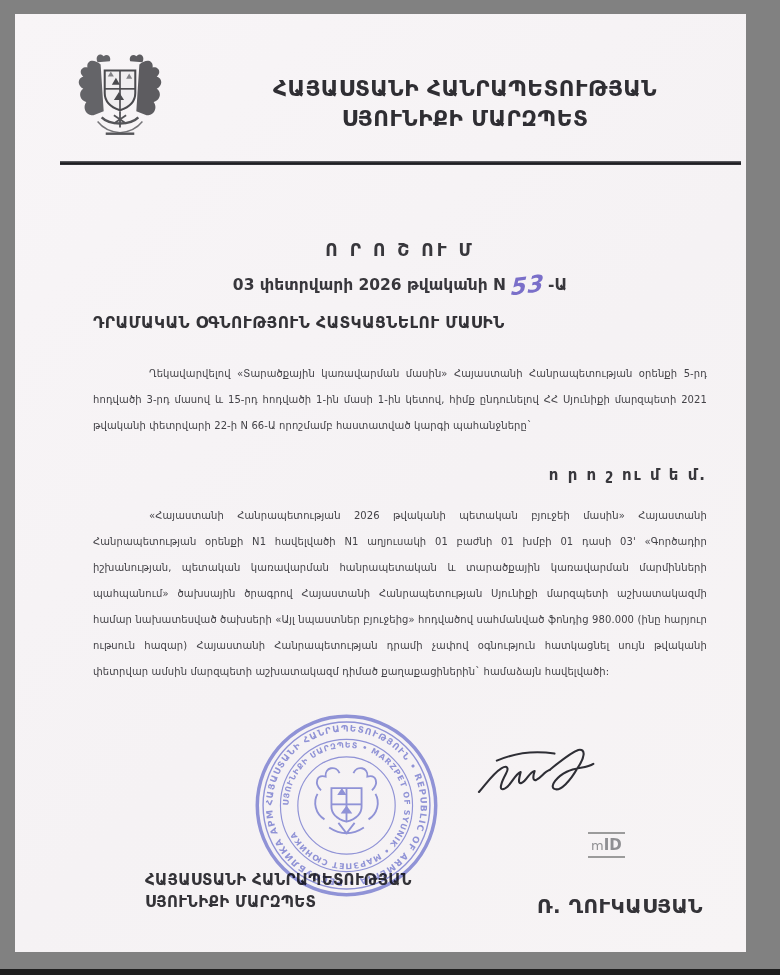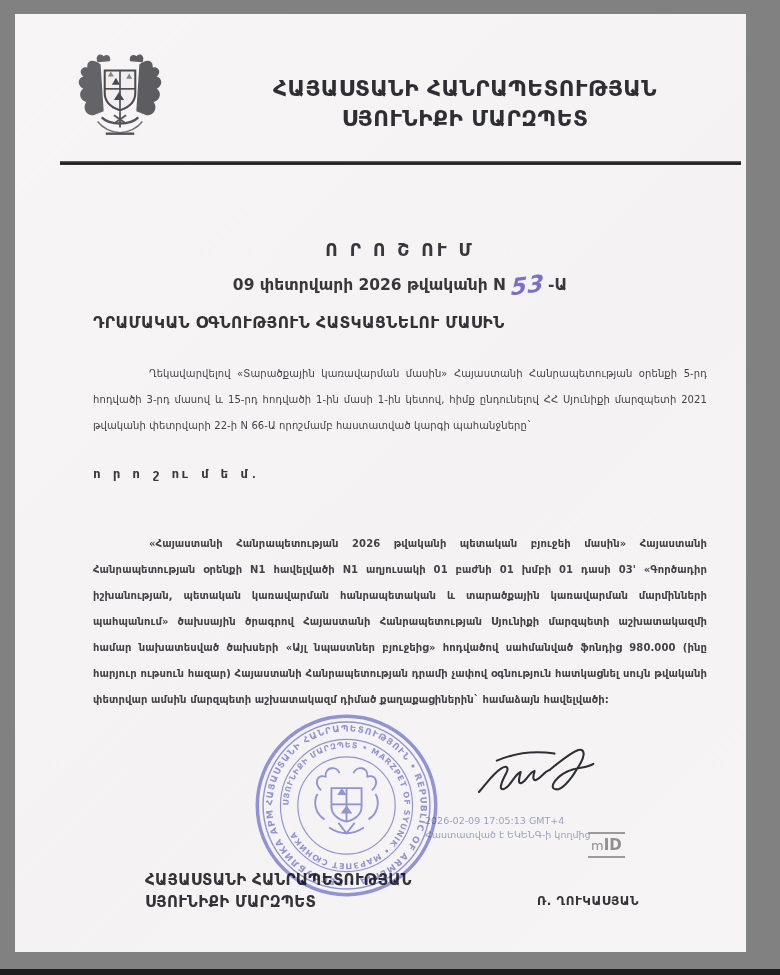--- a/index.html
+++ b/index.html
@@ -64,24 +64,24 @@
   
   .para {
     position:absolute; left:0; right:0;
     font-size:10px; line-height:26px;
     text-align:justify; color:#434247;
     letter-spacing:0.1px;
   }
   .para.p1 { top:347px; text-indent:56px; }
   .decide-line {
     position:absolute; left:0; right:0; top:452px;
-    text-align:left; font-weight:bold; font-size:13px;
-    letter-spacing:2px; color:#38373c;font-family:Liberation Mono, monospace;
-  }
-  .para.p2 { top:517px; text-indent:56px;font-weight:bold; }
+    text-align:right; font-weight:bold; font-size:15px;
+    letter-spacing:2px; color:#38373c;
+  }
+  .para.p2 { top:489px; text-indent:56px; }
   
   .stamp {
     position:absolute; left:233px; top:693px; width:197px; height:197px;
     mix-blend-mode:multiply; opacity:0.88; z-index:2;
   }
   .autograph {
     position:absolute; left:455px; top:728px; width:130px; height:68px;
   }
   .validation {
     position:absolute; left:410px; top:800px; width:170px;
@@ -95,21 +95,21 @@
   }
   .mid-logo .m { font-weight:normal; font-size:13px; }
   
   .signer-title {
     position:absolute; left:130px; top:855px;
     font-weight:bold; font-size:15px; line-height:22px;
     letter-spacing:0.3px; color:#343338;
   }
   .signer-name {
     position:absolute; left:522px; top:880px;
-    font-weight:bold; font-size:12px; letter-spacing:0.5px; color:#343338;
+    font-weight:bold; font-size:20px; letter-spacing:0.5px; color:#343338;
   }
   .footer-partial {
     position:absolute; left:112px; top:947px;
     font-size:14px; color:#5a595e; letter-spacing:0.5px;
   }
 </style>
 </head>
 <body>
 
 <div class="page">
@@ -141,21 +141,21 @@
     <div>ՍՅՈՒՆԻՔԻ ՄԱՐԶՊԵՏ</div>
   </div>
 
   <div class="header-rule"></div>
 
   <div class="content">
 
     <div class="decision-title">Ո Ր Ո Շ ՈՒ Մ</div>
 
     <div class="date-line">
-      <span>09 փետրվարի 2026 թվականի N</span><span class="hand-number">53</span><span>-Ա</span>
+      <span>03 փետրվարի 2026 թվականի N</span><span class="hand-number">53</span><span>-Ա</span>
     </div>
 
     <div class="decision-subject">ԴՐԱՄԱԿԱՆ ՕԳՆՈՒԹՅՈՒՆ ՀԱՏԿԱՑՆԵԼՈՒ ՄԱՍԻՆ</div>
 
     <div class="para p1">Ղեկավարվելով «Տարածքային կառավարման մասին» Հայաստանի Հանրապետության օրենքի 5-րդ հոդվածի 3-րդ մասով և 15-րդ հոդվածի 1-ին մասի 1-ին կետով, հիմք ընդունելով ՀՀ Սյունիքի մարզպետի 2021 թվականի փետրվարի 22-ի N 66-Ա որոշմամբ հաստատված կարգի պահանջները`</div>
     <div class="decide-line">ո ր ո շ ու մ  ե մ.</div>
     <div class="para p2">«Հայաստանի Հանրապետության 2026 թվականի պետական բյուջեի մասին» Հայաստանի Հանրապետության օրենքի N1 հավելվածի N1 աղյուսակի 01 բաժնի 01 խմբի 01 դասի 03' «Գործադիր իշխանության, պետական կառավարման հանրապետական և տարածքային կառավարման մարմինների պահպանում» ծախսային ծրագրով Հայաստանի Հանրապետության Սյունիքի մարզպետի աշխատակազմի համար նախատեսված ծախսերի «Այլ նպաստներ բյուջեից» հոդվածով սահմանված ֆոնդից 980.000 (ինը հարյուր ութսուն հազար) Հայաստանի Հանրապետության դրամի չափով օգնություն հատկացնել սույն թվականի փետրվար ամսին մարզպետի աշխատակազմ դիմած քաղաքացիներին` համաձայն հավելվածի:</div>
   </div>
 
   <svg class="stamp" viewBox="0 0 170 170" xmlns="http://www.w3.org/2000/svg">
@@ -192,24 +192,20 @@
   </svg>
 
   <svg class="autograph" viewBox="0 0 130 68" xmlns="http://www.w3.org/2000/svg">
     <g stroke="#2e2e35" stroke-width="2.1" fill="none" stroke-linecap="round" stroke-linejoin="round" transform="rotate(-4 65 34)">
       <path d="M8,46 C16,38 24,28 32,24 C38,21 40,24 36,30 C31,38 28,45 32,45 C40,44 44,31 51,29 C49,35 47,41 51,40 C57,38 59,30 65,29 C63,34 62,39 66,38 C71,36 75,30 80,29"></path>
       <path d="M80,29 C90,22 102,13 110,11 C118,10 116,19 108,29 C100,41 89,52 83,48 C79,45 87,36 97,32 C107,28 117,30 124,26"></path>
       <path d="M28,16 C48,9 68,9 86,13"></path>
     </g>
   </svg>
 
-  <div class="validation">
-    <div>2026-02-09 17:05:13 GMT+4</div>
-    <div>Հաստատված է ԵԿԵՆԳ-ի կողմից</div>
-  </div>
 
   <div class="mid-logo"><span class="m">m</span><span>ID</span></div>
 
   <div class="signer-title">
     <div>ՀԱՅԱՍՏԱՆԻ ՀԱՆՐԱՊԵՏՈՒԹՅԱՆ</div>
     <div>ՍՅՈՒՆԻՔԻ ՄԱՐԶՊԵՏ</div>
   </div>
   <div class="signer-name">Ռ. ՂՈՒԿԱՍՅԱՆ</div>
 
   <div class="footer-partial">2026 թ. 09 փետրվարի</div>

